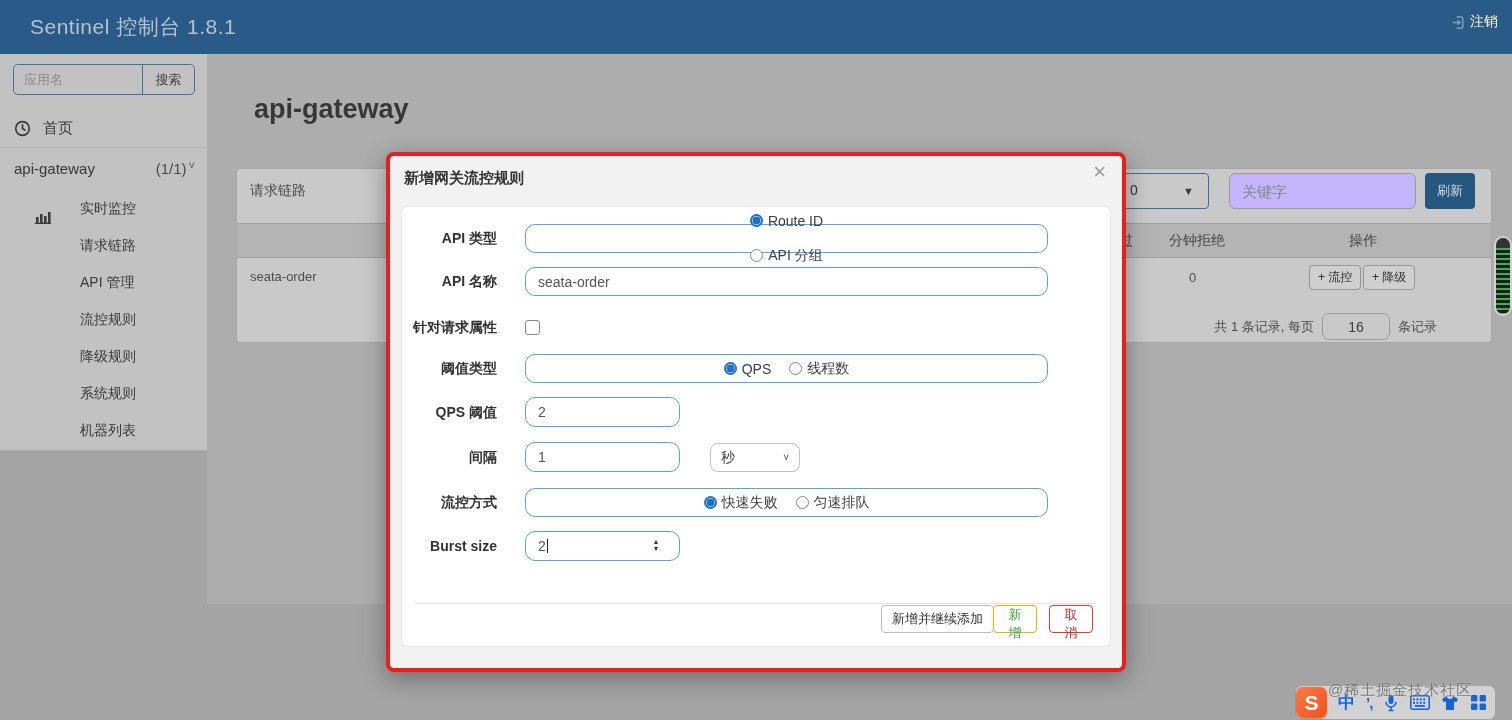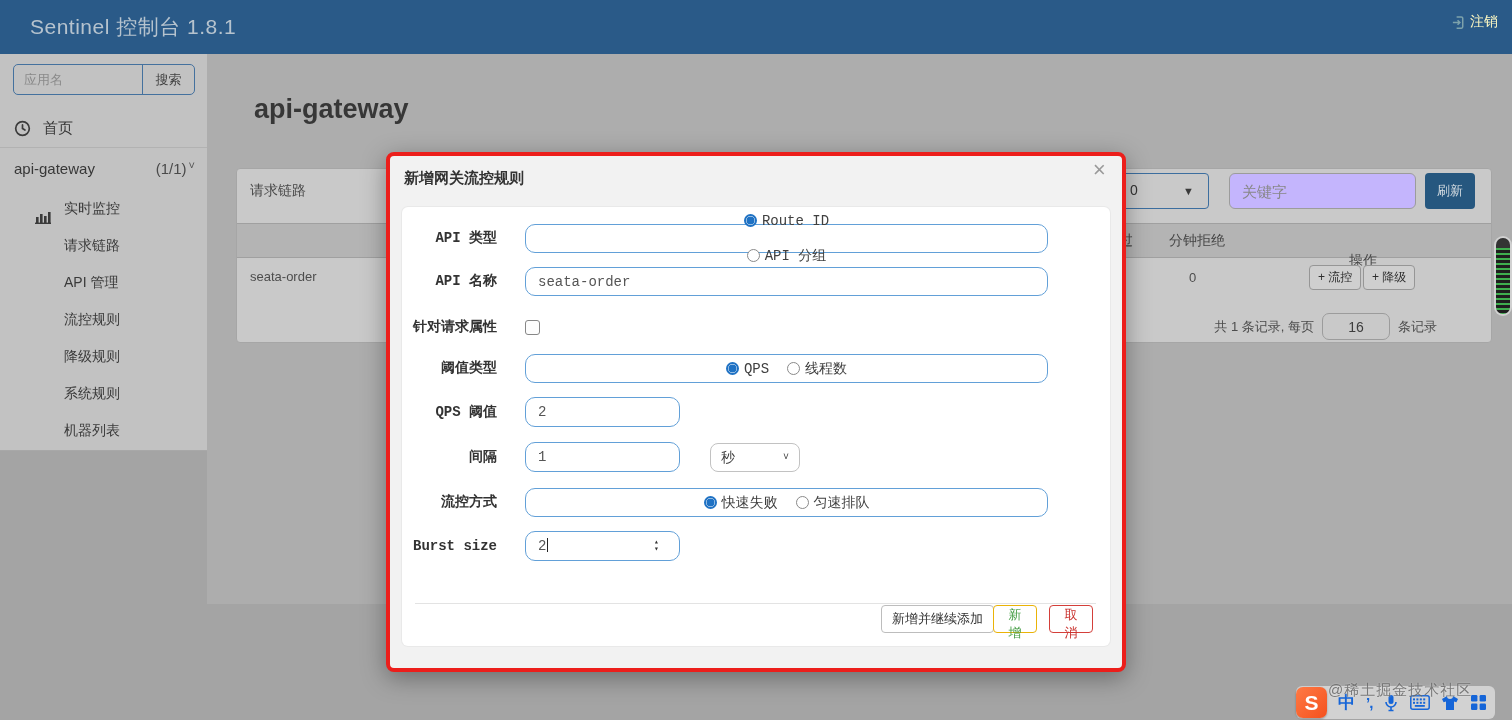--- a/index.html
+++ b/index.html
@@ -17,54 +17,54 @@
   
   .sidebar { position:absolute; left:0; top:54px; width:207px; height:397px; background:#c2c2c2; border-bottom:1px solid #a8a8a8; }
   .search-group { position:absolute; left:13px; top:10px; width:182px; height:31px; border:1px solid #44719e; border-radius:5px; display:flex; overflow:hidden; }
   .search-group input { flex:1; min-width:0; background:transparent; border:none; outline:none; padding:0 10px; font-size:13px; color:#333; font-family:inherit; }
   .search-group input::placeholder { color:#8a8a8a; }
   .search-group button { width:52px; background:transparent; border:none; border-left:1px solid #44719e; font-size:13px; color:#404040; cursor:pointer; font-family:inherit; }
   .side-home { position:absolute; left:0; top:56px; width:207px; height:38px; display:flex; align-items:center; gap:12px; padding-left:36px; font-size:15px; color:#383838; border-bottom:1px solid #b2b2b2; cursor:pointer; }
   .side-app { position:absolute; left:0; top:94px; width:207px; height:40px; display:flex; align-items:center; padding:0 12px 0 14px; font-size:15px; color:#383838; cursor:pointer; }
   .side-app .cnt { margin-left:auto; color:#4a4a4a; }
   .side-app .caret { color:#555; font-size:11px; margin-left:2px; transform:translateY(-3px); }
-  .side-item { position:absolute; left:0; width:207px; height:37px; line-height:37px; padding-left:64px; font-size:14px; color:#3a3a3a; cursor:pointer; }
+  .side-item { position:absolute; left:0; width:207px; height:37px; line-height:37px; padding-left:80px; font-size:14px; color:#3a3a3a; cursor:pointer; }
   .side-item .mi { position:absolute; left:35px; top:11px; }
 
   
   .main { position:absolute; left:207px; top:54px; width:1305px; height:550px; background:#adadad; }
   .page-title { position:absolute; left:47px; top:40px; font-size:27px; font-weight:bold; color:#373737; }
 
   .panel { position:absolute; left:29px; top:114px; width:1256px; height:175px; background:#c9c9c9; border:1px solid #a6a6a6; border-radius:4px; }
   .panel-title { position:absolute; left:13px; top:13px; font-size:14px; color:#494949; }
   .machine-select { position:absolute; left:806px; top:4px; width:166px; height:36px; background:#c9c9c9; border:1px solid #3c6e9f; border-radius:4px; cursor:pointer; font-size:14px; color:#333; }
   .machine-select .val { position:absolute; left:86px; top:8px; }
   .machine-select .sel-caret { position:absolute; right:14px; top:11px; font-size:11px; color:#3a3a3a; }
   .keyword-input { position:absolute; left:992px; top:4px; width:187px; height:36px; background:#c4b5fd; border:1px solid #9c9c9c; border-radius:6px; padding:0 12px; font-size:15px; color:#333; outline:none; font-family:inherit; }
   .keyword-input::placeholder { color:#878787; }
   .refresh-btn { position:absolute; left:1188px; top:4px; width:50px; height:36px; background:#26577f; color:#d6dde2; border:none; border-radius:4px; font-size:13px; cursor:pointer; font-family:inherit; }
   .thead { position:absolute; left:0; top:54px; width:1254px; height:35px; background:#b4b4b4; border-top:1px solid #a0a0a0; border-bottom:1px solid #a0a0a0; }
   .th { position:absolute; top:8px; font-size:14px; color:#454545; }
-  .th-pass { left:840px; } .th-reject { left:932px; } .th-op { left:1112px;margin-top:20px; }
+  .th-pass { left:840px; } .th-reject { left:932px; } .th-op { left:1112px; }
   .cell-link { position:absolute; left:13px; top:100px; font-size:13px; color:#4d4d4d; }
   .cell-reject { position:absolute; left:952px; top:101px; font-size:13px; color:#4d4d4d; }
   .mini-btn { position:absolute; top:96px; height:25px; padding:0 8px; background:#cfcfcf; border:1px solid #969696; border-radius:4px; font-size:12px; color:#2e2e2e; cursor:pointer; font-family:inherit; white-space:nowrap; }
   .btn-flow { left:1072px; } .btn-degrade { left:1126px; }
   .pager { position:absolute; right:54px; top:144px; display:flex; align-items:center; gap:8px; font-size:13px; color:#4d4d4d; }
   .pager .size-box { width:68px; height:27px; border:1px solid #9c9c9c; border-radius:7px; display:flex; align-items:center; justify-content:center; font-size:14px; color:#3d3d3d; background:transparent; }
 
   
   .scroll-thumb { position:absolute; left:1496px; top:238px; width:14px; height:76px; border-radius:7px;
     background:
       linear-gradient(#333 0 10px, rgba(0,0,0,0) 10px),
       repeating-linear-gradient(180deg,#3fae4e 0 2px,#1f1f1f 2px 5px);
     box-shadow:0 0 0 2px rgba(215,215,215,.85); z-index:5; }
 
   
-  .modal { position:absolute; left:386px; top:152px; width:740px; height:520px; background:#f2f2f2; border:4px solid #ec1e1b; border-radius:8px; box-shadow:0 6px 24px rgba(0,0,0,.35); z-index:50;font-family:Liberation Mono, monospace; }
+  .modal { position:absolute; left:386px; top:152px; width:740px; height:520px; background:#f2f2f2; border:4px solid #ec1e1b; border-radius:8px; box-shadow:0 6px 24px rgba(0,0,0,.35); z-index:50; }
   .modal-title { position:absolute; left:14px; top:13px; font-size:15px; font-weight:bold; color:#333; }
   .modal-close { position:absolute; right:16px; top:2px; font-size:22px; color:#9a9a9a; cursor:pointer; line-height:28px; }
   .modal-panel { position:absolute; left:12px; top:51px; width:708px; height:439px; background:#fff; border-radius:6px; box-shadow:0 0 0 1px #e9e9e9; }
 
   .f-label { position:absolute; left:0; width:95px; text-align:right; font-size:14px; font-weight:bold; color:#333; }
   .f-input { position:absolute; border:1px solid #62a0d8; border-radius:10px; padding:0 12px; font-size:14px; color:#555; outline:none; background:#fff; font-family:inherit; }
   .f-group { position:absolute; left:123px; width:523px; height:29px; border:1px solid #62a0d8; border-radius:10px; display:flex; align-items:center; justify-content:center; gap:18px; font-size:14px; color:#404040; background:#fff; }
   .radio-opt { display:flex; align-items:center; gap:5px; cursor:pointer; }
   .radio { width:13px; height:13px; border-radius:50%; border:1px solid #8a8a8a; background:#fff; position:relative; flex:0 0 auto; }
   .radio.on { border:2px solid #1f72c4; }

